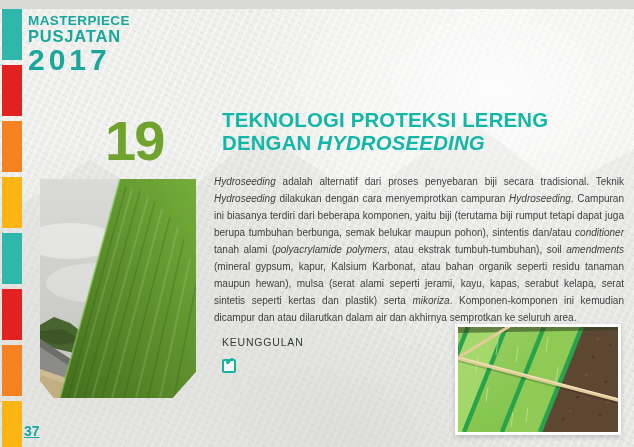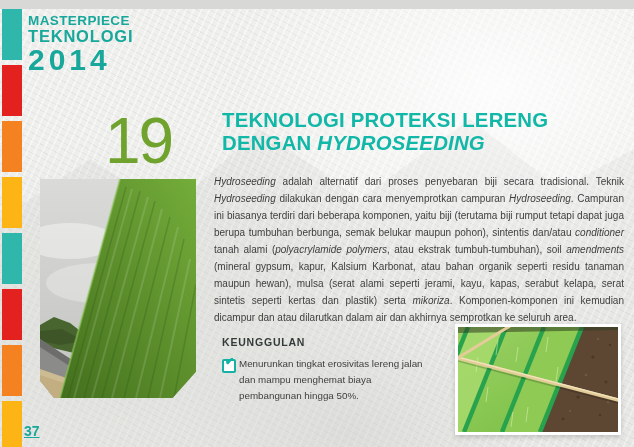--- a/index.html
+++ b/index.html
@@ -17,28 +17,28 @@
   .bg-ridge{position:absolute;left:0;top:0;width:100%;height:100%;opacity:.05;}
   
   .strip{position:absolute;left:2px;top:0;display:flex;flex-direction:column;gap:5px;}
   .sq{width:20px;height:51px;}
   
   .brand{position:absolute;left:28px;top:4px;color:#17a89b;}
   .brand .l1{font-size:13.5px;font-weight:800;letter-spacing:.4px;line-height:15px;}
   .brand .l2{font-size:16.5px;font-weight:800;letter-spacing:.8px;line-height:16px;}
   .brand .yr{font-size:30px;font-weight:800;letter-spacing:4px;line-height:30px;margin-top:1px;}
   
-  .big-num{position:absolute;left:105px;top:95px;font-size:64px;line-height:74px;font-weight:400;letter-spacing:-2px;color:#6fa32d;}
+  .big-num{position:absolute;left:105px;top:95px;font-size:56px;line-height:74px;font-weight:700;letter-spacing:-2px;color:#6fa32d;}
   .eyebrow{position:absolute;left:223px;top:86px;font-size:8.5px;font-weight:700;letter-spacing:.8px;color:#7d8a3c;}
   .title{position:absolute;left:222px;top:99px;color:#11b7a7;font-size:21px;line-height:23px;font-weight:800;letter-spacing:.2px;transform:scaleX(.97);transform-origin:0 0;white-space:nowrap;}
   .title .sp{margin-right:6px;}
   .body-text{position:absolute;left:214px;top:164px;width:410px;font-size:10px;line-height:17px;color:#3e3e3e;text-align:justify;}
   .body-text i{font-style:italic;}
   
-  .adv-head{position:absolute;left:222px;top:327px;font-size:10.5px;font-weight:700;letter-spacing:.8px;color:#333b38;}
+  .adv-head{position:absolute;left:222px;top:327px;font-size:10.5px;font-weight:400;letter-spacing:.8px;color:#333b38;}
   .check-box{position:absolute;left:222px;top:350px;width:10px;height:10px;border:2px solid #14b2a4;border-radius:2px;background:#fff;}
   .check-mark{position:absolute;left:1px;top:-6px;color:#14b2a4;font-size:11px;font-weight:700;}
   .adv-item{position:absolute;left:239px;top:347px;width:215px;font-size:9.8px;line-height:16px;color:#3e3e3e;white-space:pre-line;}
   
   .photo-slope{position:absolute;left:40px;top:170px;width:156px;height:219px;
     clip-path:polygon(0 0,100% 0,100% 88%,85% 100%,9% 100%,0 92%);}
   .photo-seed{position:absolute;left:455px;top:315px;width:166px;height:111px;background:#fff;padding:3px;box-sizing:border-box;box-shadow:0 2px 5px rgba(0,0,0,.18);}
   .photo-seed svg,.photo-slope svg{display:block;width:100%;height:100%;}
   
   .page-num{position:absolute;left:24px;top:414px;font-size:14px;font-weight:800;color:#17a89b;text-decoration:underline;}
@@ -58,22 +58,22 @@
       <div class="sq" style="background: rgb(245, 130, 32);"></div>
       <div class="sq" style="background: rgb(253, 181, 21);"></div>
       <div class="sq" style="background: rgb(47, 183, 171);"></div>
       <div class="sq" style="background: rgb(227, 33, 31);"></div>
       <div class="sq" style="background: rgb(245, 130, 32);"></div>
       <div class="sq" style="background: rgb(253, 181, 21);"></div>
     </div>
 
   <div class="brand">
     <div class="l1">MASTERPIECE</div>
-    <div class="l2">TEKNOLOGI</div>
-    <div class="yr">2014</div>
+    <div class="l2">PUSJATAN</div>
+    <div class="yr">2017</div>
   </div>
 
   <div class="photo-slope">
     <svg viewBox="0 0 156 219" preserveAspectRatio="none">
       <defs>
         <linearGradient id="sky" x1="0" y1="0" x2="0" y2="1">
           <stop offset="0" stop-color="#dadad8"></stop>
             <stop offset="1" stop-color="#c2c4c0"></stop>
         </linearGradient>
         <linearGradient id="grass" x1="1" y1="0" x2="0" y2="1">
@@ -116,23 +116,20 @@
     <div>TEKNOLOGI PROTEKSI LERENG</div>
     <div><span class="sp">DENGAN</span><i>HYDROSEEDING</i></div>
   </div>
 
   <div class="body-text"><i>Hydroseeding</i><span> adalah alternatif dari proses penyebaran biji secara tradisional. Teknik </span><i>Hydroseeding</i><span> dilakukan dengan cara menyemprotkan campuran </span><i>Hydroseeding</i><span>. Campuran ini biasanya terdiri dari beberapa komponen, yaitu biji (terutama biji rumput tetapi dapat juga berupa tumbuhan berbunga, semak belukar maupun pohon), sintentis dan/atau </span><i>conditioner</i><span> tanah alami (</span><i>polyacrylamide polymers</i><span>, atau ekstrak tumbuh-tumbuhan), soil </span><i>amendments</i><span> (mineral gypsum, kapur, Kalsium Karbonat, atau bahan organik seperti residu tanaman maupun hewan), mulsa (serat alami seperti jerami, kayu, kapas, serabut kelapa, serat sintetis seperti kertas dan plastik) serta </span><i>mikoriza</i><span>. Komponen-komponen ini kemudian dicampur dan atau dilarutkan dalam air dan akhirnya semprotkan ke seluruh area.</span></div>
 
   <div class="adv-head">KEUNGGULAN</div>
   <span class="check-box">
     <span class="check-mark">✔</span>
   </span>
-  <div class="adv-item">Menurunkan tingkat erosivitas lereng jalan
-dan mampu menghemat biaya
-pembangunan hingga 50%.</div>
 
   <div class="photo-seed">
     <svg viewBox="0 0 160 105" preserveAspectRatio="none">
       <defs>
         <linearGradient id="g2" x1="0" y1="0" x2="1" y2="1">
           <stop offset="0" stop-color="#9bd163"></stop>
             <stop offset="1" stop-color="#74bc40"></stop>
         </linearGradient>
       </defs>
       <rect x="0" y="0" width="160" height="105" fill="url(#g2)"></rect>

